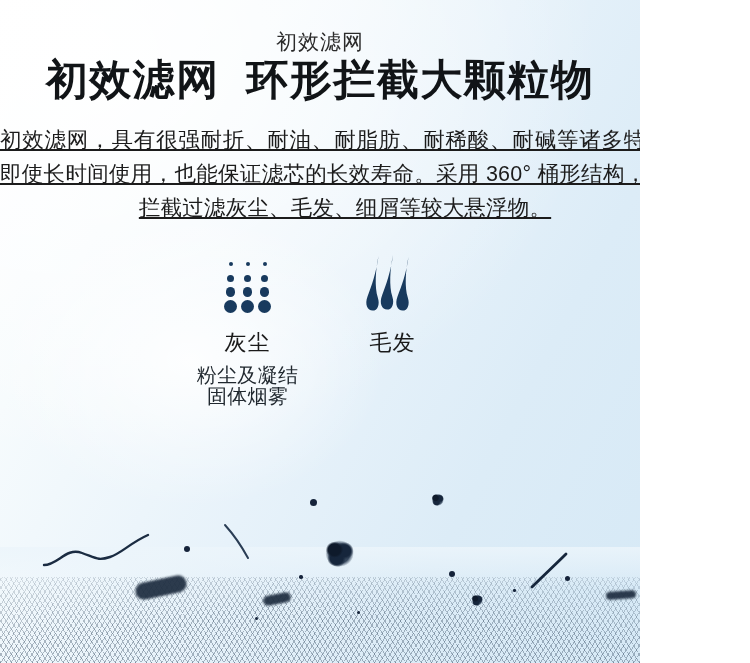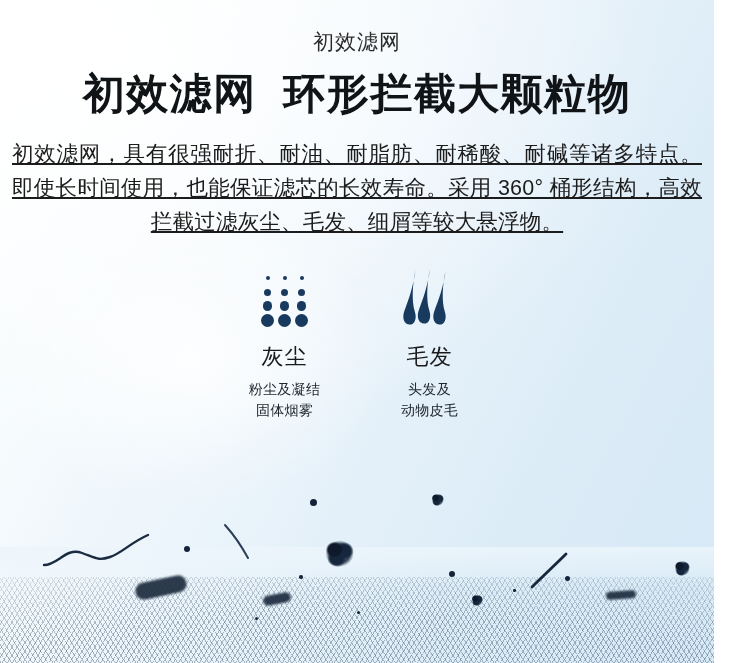--- a/index.html
+++ b/index.html
@@ -10,21 +10,21 @@
     overflow: hidden;
   }
 
   body {
     font-family: "Liberation Sans", "DejaVu Sans", sans-serif;
     background: #ffffff;
   }
 
   #page {
     position: relative;
-    width: 714px;
+    width: 640px;
     height: 663px;
     overflow: hidden;
     background:
       radial-gradient(120% 90% at 12% 8%, rgba(255,255,255,0.96) 0%, rgba(255,255,255,0.55) 34%, rgba(255,255,255,0.0) 68%),
       linear-gradient(118deg, #ffffff 0%, #f6fbfd 22%, #e7f2fa 52%, #dcecf7 74%, #d6e9f6 100%);
   }
 
   
   #page::before {
     content: "";
@@ -47,21 +47,20 @@
 
   .eyebrow {
     font-size: 21px;
     line-height: 26px;
     color: #2b2b2b;
     letter-spacing: 1px;
     font-weight: 400;
   }
 
   .headline {
-    margin-top: 14px;
     font-size: 42px;
     line-height: 50px;
     color: #111417;
     font-weight: 700;
     letter-spacing: 1.5px;
     white-space: pre;
   }
 
   .paragraph {
     margin: 18px auto 8px;
@@ -101,21 +100,21 @@
   .feature-title {
     margin-top: 11px;
     font-size: 22px;
     line-height: 26px;
     color: #1a1a1a;
     letter-spacing: 1px;
   }
 
   .feature-desc {
     margin-top: 9px;
-    font-size: 14px;
+    font-size: 20px;
     line-height: 21px;
     color: #20282f;
     text-align: center;
     letter-spacing: 0.3px;
   }
 
   
   .dots-grid {
     display: grid;
     grid-template-columns: repeat(3, 17px);
@@ -223,21 +222,20 @@
       <div class="feature-icon">
         <svg width="70" height="62" viewBox="0 0 70 62">
           <g fill="#183a5e">
             <path d="M20.5 2 C18.5 18, 13.2 33, 9.6 42.2 C6.4 50.4, 9.6 56.6, 14.6 56.6 C19.6 56.6, 22.2 50.6, 19.8 43.4 C16.6 33.6, 17.4 16, 20.5 2 Z"></path>
             <path d="M35 1 C33 17, 27.7 32, 24.1 41.2 C20.9 49.4, 24.1 55.6, 29.1 55.6 C34.1 55.6, 36.7 49.6, 34.3 42.4 C31.1 32.6, 31.9 15, 35 1 Z"></path>
             <path d="M50.5 3 C48.5 19, 43.2 33, 39.6 42.2 C36.4 50.4, 39.6 56.6, 44.6 56.6 C49.6 56.6, 52.2 50.6, 49.8 43.4 C46.6 33.6, 47.4 17, 50.5 3 Z"></path>
           </g>
         </svg>
       </div>
       <div class="feature-title">毛发</div>
-      <div class="feature-desc">头发及<br>动物皮毛</div>
     </div>
 
 
 
   </div>
 
   <div class="scene">
     <div class="mesh-fade"></div>
     <div class="mesh"></div>
 

